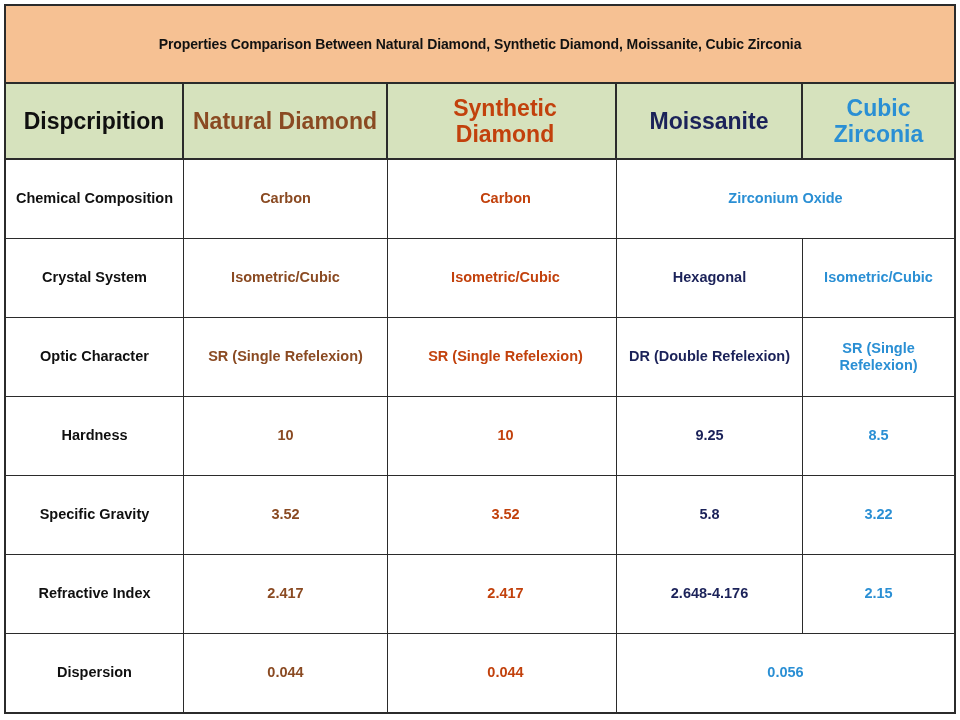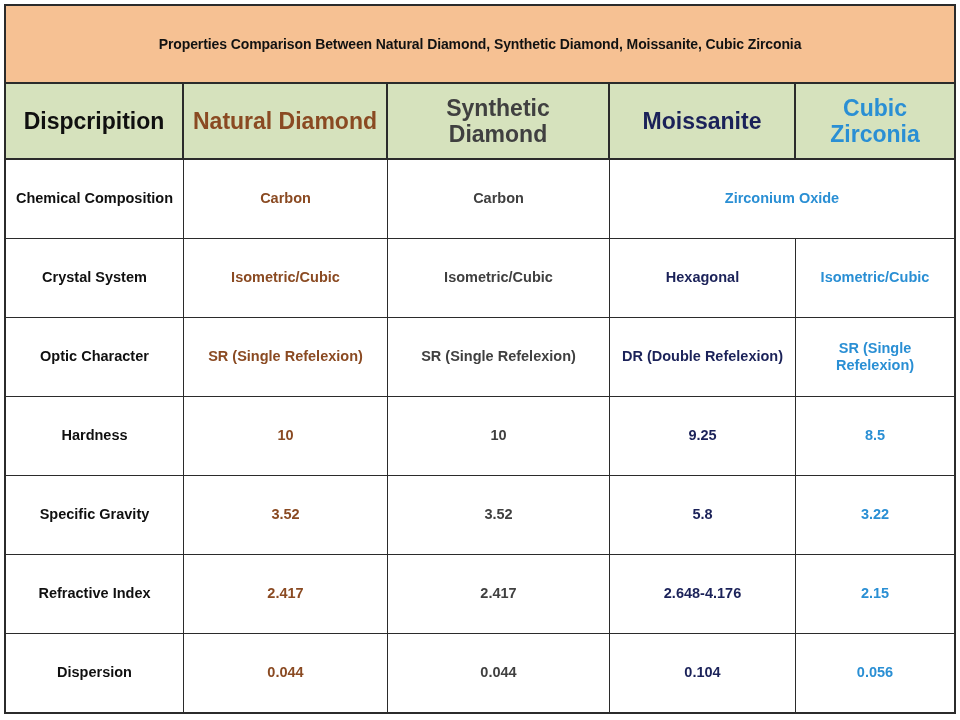--- a/index.html
+++ b/index.html
@@ -102,21 +102,21 @@
   
   .col-desc { flex: 0 0 178px; }
   .col-nd   { flex: 0 0 204px; }
   .col-sd   { flex: 0 0 222px; }
   .col-mo   { flex: 0 0 186px; }
   .col-cz   { flex: 1 1 auto; }
 
   
   .c-desc { color: #101010; }
   .c-nd   { color: #8a4a22; }
-  .c-sd   { color: #404040; }
+  .c-sd   { color: #c2410c; margin-left: 7px; }
   .c-mo   { color: #1b2259; }
   .c-cz   { color: #2a8fd4; }
 
   .data-cell.c-desc { font-size: 14.5px; }
 </style>
 </head>
 <body>
 
 <div id="comparison-table">
   <div class="table-frame">
@@ -179,19 +179,18 @@
         <div class="data-cell col-nd c-nd">2.417</div>
         <div class="data-cell col-sd c-sd">2.417</div>
         <div class="data-cell col-mo c-mo">2.648-4.176</div>
         <div class="data-cell col-cz c-cz">2.15</div>
       </div>
 
       <div class="data-row">
         <div class="data-cell col-desc c-desc">Dispersion</div>
         <div class="data-cell col-nd c-nd">0.044</div>
         <div class="data-cell col-sd c-sd">0.044</div>
-        <div class="data-cell col-mo c-mo">0.104</div>
         <div class="data-cell col-cz c-cz">0.056</div>
       </div>
 
     </div>
   </div>
 </div>
 
 </body></html>

